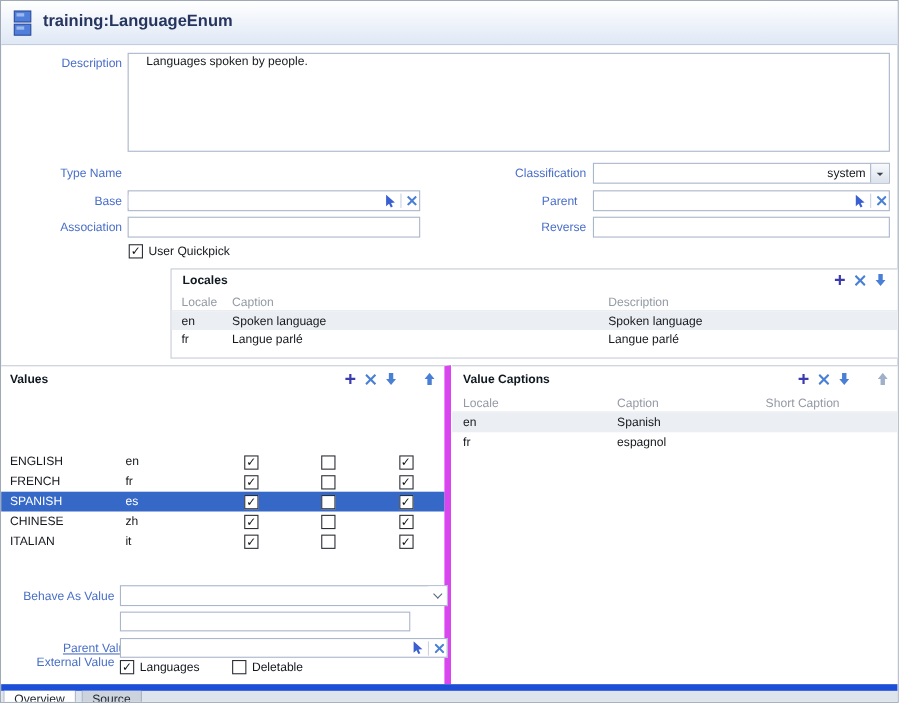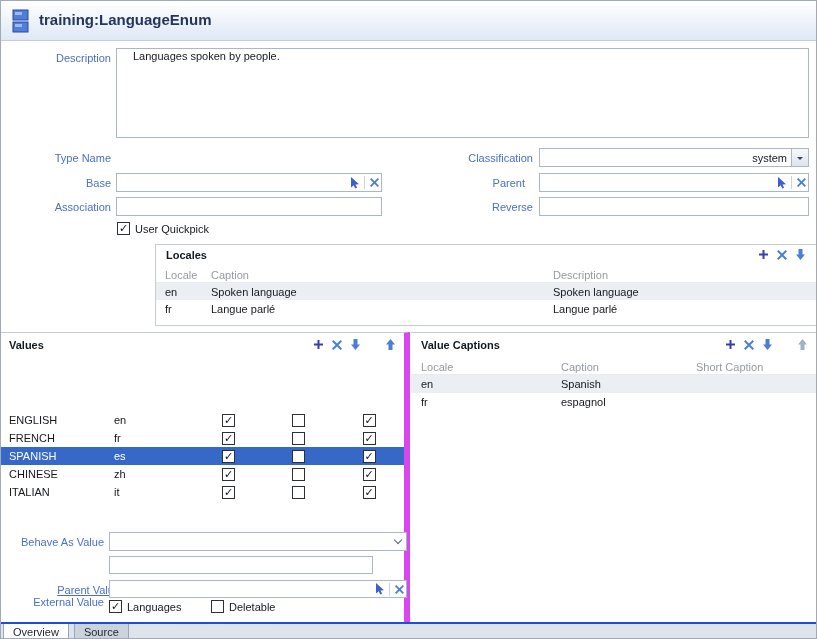--- a/index.html
+++ b/index.html
@@ -46,21 +46,21 @@
   .locales-grid{display:grid;grid-template-columns:46px 342px 1fr;padding-left:9px;height:17px;align-items:center;}
   .values-grid{display:grid;grid-template-columns:105px 80px 69px 71px 70px;padding-left:8px;height:18px;align-items:center;}
   .captions-grid{display:grid;grid-template-columns:140px 135px 1fr;padding-left:10px;height:18px;align-items:center;}
   .values-grid .cb{justify-self:center;}
   .ghead.locales-grid,.ghead.values-grid,.ghead.captions-grid{height:16px;border-bottom:1px solid #e7eaee;}
   .grow.alt{background:#ebeef2;}
   .grow.selected{background:#3668c8;color:#fff;}
   .gbody{position:absolute;left:0;right:0;}
 
   
-  .tabbar{position:absolute;left:0;right:0;top:621px;height:18px;background:#dee4ec;border-top:2px solid #1d4ed8;padding-left:2px;}
+  .tabbar{position:absolute;left:0;right:0;top:621px;height:18px;background:#dee4ec;border-top:6px solid #1d4ed8;padding-left:2px;}
   .tab{display:inline-block;padding:2px 9px 3px;border:1px solid #9aa7ba;border-top:none;background:#ccd3dc;margin-right:2px;border-radius:0 0 2px 2px;cursor:pointer;color:#1c2430;}
   .tab.active{background:#fff;margin-top:-1px;}
 </style>
 </head>
 <body>
 
 <div class="app">
 
   <div class="titlebar">
     <span class="enum-icon">

